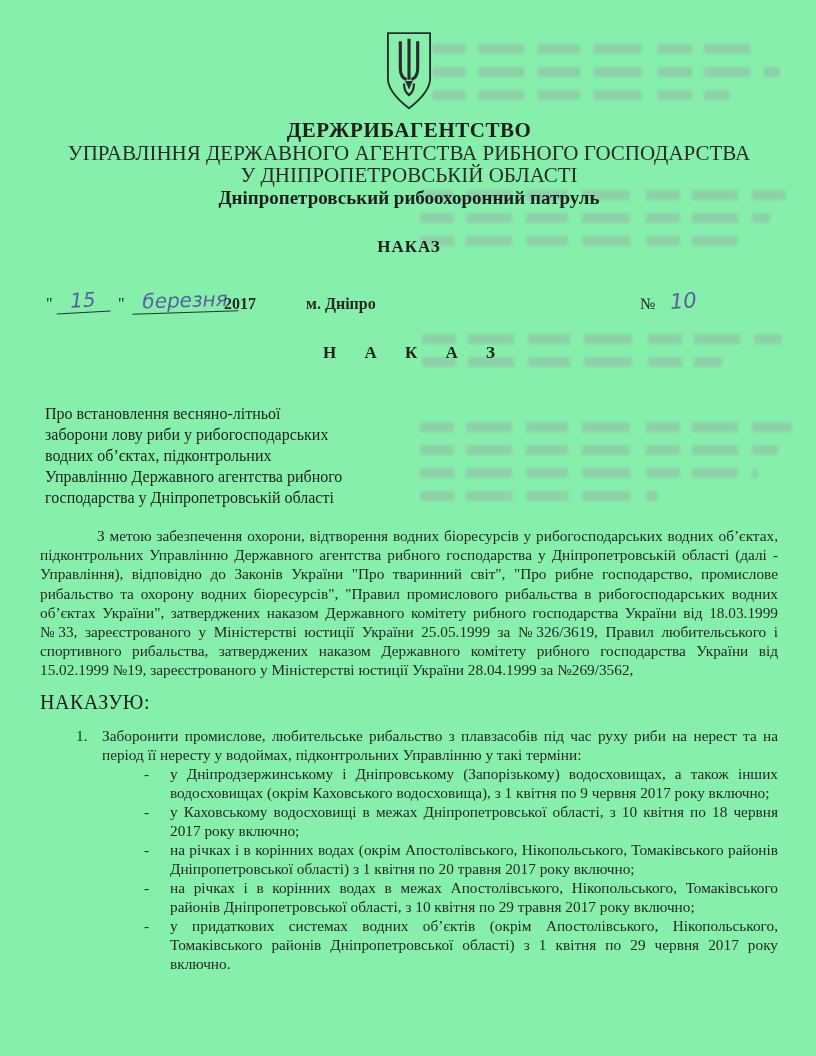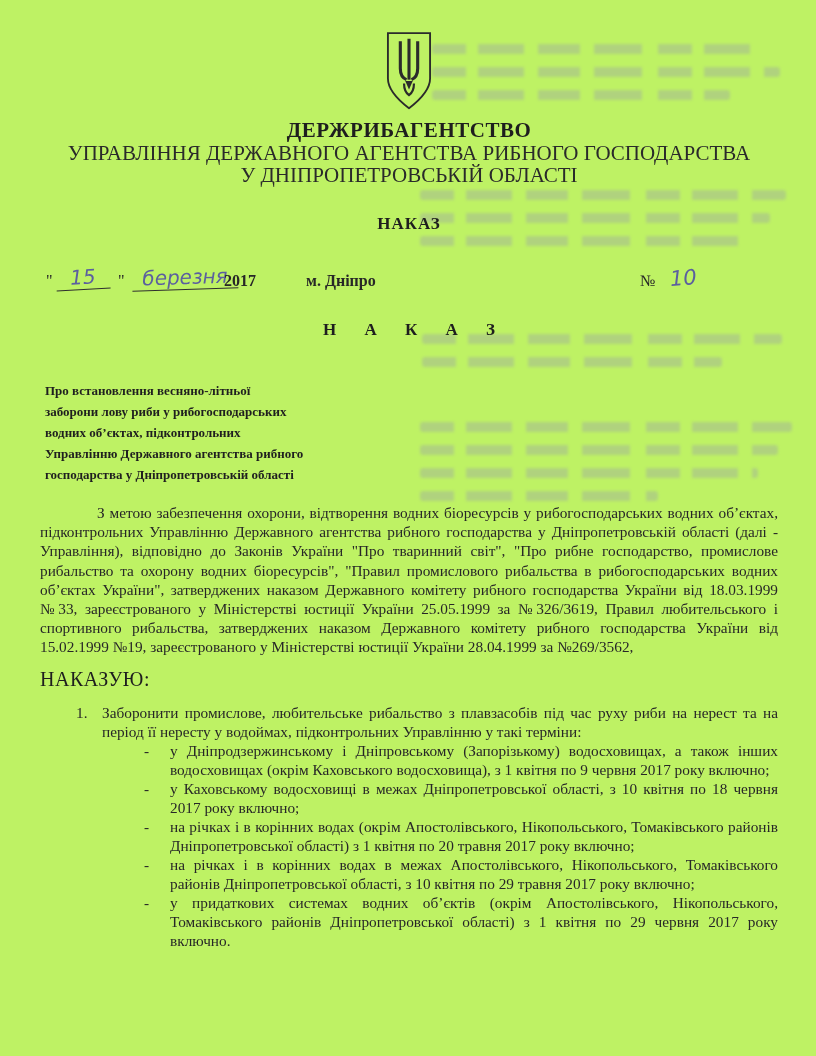--- a/index.html
+++ b/index.html
@@ -1,19 +1,19 @@
 <!DOCTYPE html>
 <html lang="uk"><head>
 <meta charset="utf-8">
 <style>
   html,body{margin:0;padding:0;}
   .page{
     position:relative;
     width:816px;height:1056px;
-    background:#bef264;
+    background:#86efac;
     font-family:"Liberation Serif","DejaVu Serif",serif;
     color:#272727;
     overflow:hidden;
   }
   
   .bleed{position:absolute;filter:blur(1.4px);opacity:.38;z-index:0;}
   .bleed .row{
     height:10px;margin-bottom:13px;border-radius:3px;
     background:repeating-linear-gradient(90deg,
       #9aa0a8 0 34px, transparent 34px 46px,
@@ -39,21 +39,21 @@
   .day-slot{left:16px;width:54px;text-align:center;border-bottom:1.6px solid #2e2e2e;font-size:20px;transform:rotate(-3deg);}
   .q1{left:6px;}
   .q2{left:78px;}
   .month-slot{left:92px;width:106px;text-align:center;border-bottom:1.6px solid #2e2e2e;font-size:20px;transform:rotate(-2deg);}
   .year{left:184px;font-weight:bold;}
   .city{left:266px;font-weight:bold;}
   .num-label{left:600px;}
   .number-slot{left:630px;font-size:21px;transform:rotate(-4deg);}
   .spaced-title{font-size:17px;font-weight:bold;letter-spacing:12px;padding-left:12px;margin-top:28px;color:#1e1e1e;}
   
-  .subject{margin-top:40px;margin-left:5px;font-weight:bold;font-size:13px;line-height:21px;color:#1f1f1f;}
+  .subject{margin-top:40px;margin-left:5px;font-weight:normal;font-size:16px;line-height:21px;color:#1f1f1f;}
   
   .preamble{
     margin-top:18px;font-size:15.3px;line-height:19.2px;
     text-align:justify;text-indent:57px;
   }
   .order-heading{margin-top:11px;font-size:20px;font-weight:normal;letter-spacing:.5px;color:#1e1e1e;}
   
   .item{margin-top:12px;margin-left:36px;display:grid;grid-template-columns:26px 1fr;font-size:15.3px;line-height:19px;}
   .item-text{text-align:justify;}
   .sub{margin-left:102px;display:grid;grid-template-columns:28px 1fr;font-size:15.3px;line-height:19px;}
@@ -95,20 +95,21 @@
         <path d="M64 18 V62 Q64 76 54 80" fill="none" stroke="#2b2b2b" stroke-width="5"></path>
         <path d="M50 14 V80" fill="none" stroke="#2b2b2b" stroke-width="5"></path>
         <path d="M50 96 L44 82 H56 Z" fill="#2b2b2b"></path>
         <path d="M42 86 Q42 99 50 105 Q58 99 58 86" fill="none" stroke="#2b2b2b" stroke-width="3.5"></path>
       </svg>
     </div>
 
     <div class="center agency">ДЕРЖРИБАГЕНТСТВО</div>
     <div class="center orgline">УПРАВЛІННЯ ДЕРЖАВНОГО АГЕНТСТВА РИБНОГО ГОСПОДАРСТВА</div>
     <div class="center orgline">У ДНІПРОПЕТРОВСЬКІЙ ОБЛАСТІ</div>
+    <div class="center unit">Дніпропетровський рибоохоронний патруль</div>
 
     <div class="center doc-kind">НАКАЗ</div>
 
     <div class="dateline">
       <span class="abs q1">"</span>
       <span class="abs day-slot hand">15</span>
       <span class="abs q2">"</span>
       <span class="abs month-slot hand">березня</span>
       <span class="abs year">2017</span>
       <span class="abs city">м. Дніпро</span>

